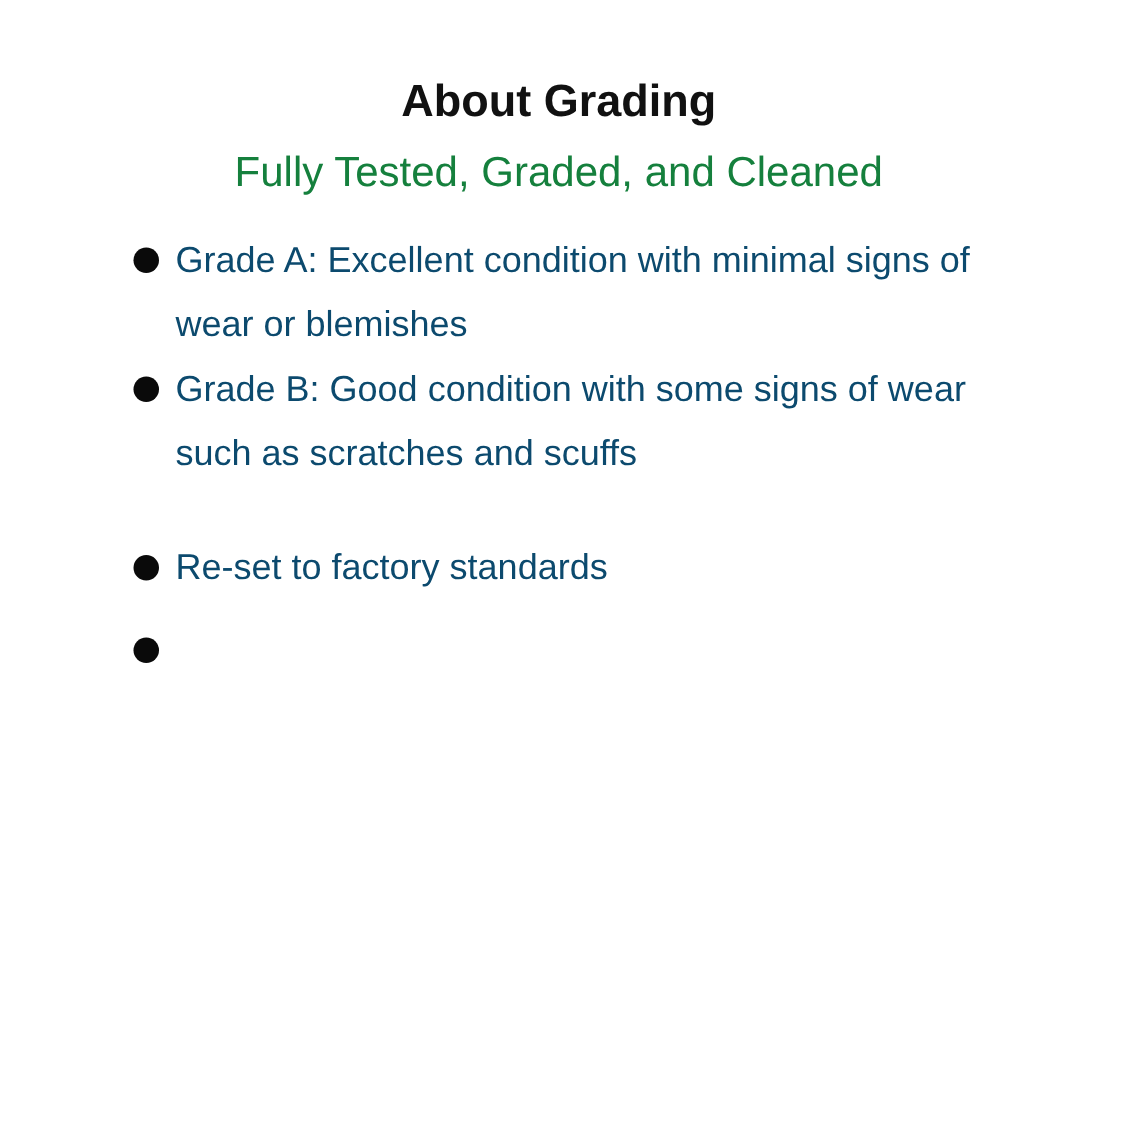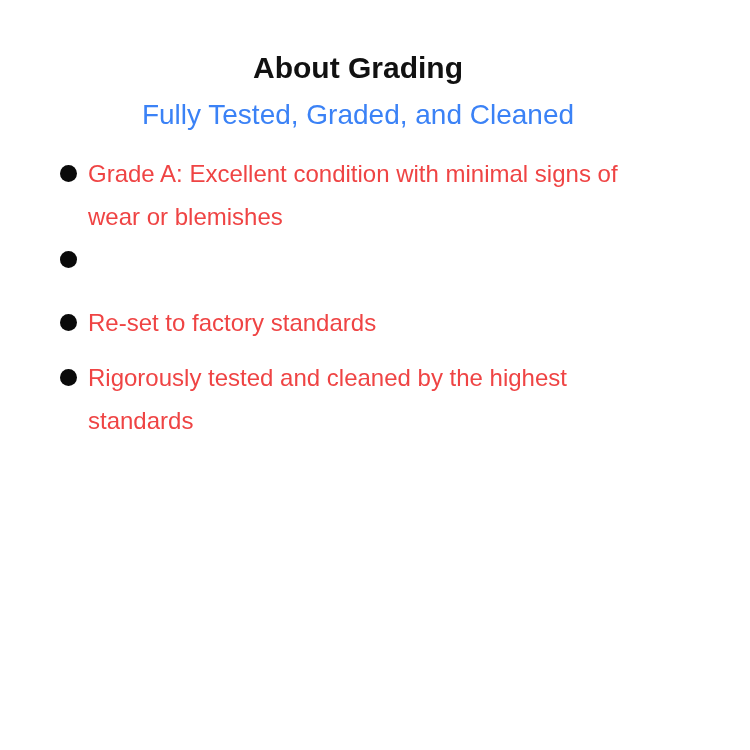--- a/index.html
+++ b/index.html
@@ -11,37 +11,37 @@
     height: 750px;
     background: #ffffff;
     font-family: "Liberation Sans", "DejaVu Sans", sans-serif;
     color: #111111;
     overflow: hidden;
   }
   .page {
     box-sizing: border-box;
     width: 716px;
     height: 750px;
-    padding: 52px 60px 0 60px;
+    padding: 52px 60px 0 89px;
   }
   .heading {
     margin: 0;
     font-size: 30px;
     line-height: 32px;
     font-weight: 700;
     text-align: center;
     color: #111111;
   }
   .subtitle {
     margin: 16px 0 0 0;
     font-size: 28px;
     line-height: 30px;
     font-weight: 400;
     text-align: center;
-    color: #3b82f6;
+    color: #15803d;
   }
   .bullet-list {
     margin: 22px 0 0 0;
     padding: 0;
     list-style: none;
   }
   .bullet-item {
     display: flex;
     align-items: flex-start;
   }
@@ -50,21 +50,21 @@
     width: 17px;
     height: 17px;
     margin: 13px 11px 0 0;
     border-radius: 50%;
     background: #0a0a0a;
   }
   .bullet-text {
     font-size: 24px;
     line-height: 43px;
     max-width: 548px;
-    color: #ef4444;
+    color: #0c4a6e;
   }
   .heading-function {
     margin-top: 18px;
   }
   .list-function {
     margin-top: 33px;
   }
   .list-function .bullet-item {
     margin-bottom: 12px;
   }
@@ -81,28 +81,28 @@
 
   <div class="subtitle">Fully Tested, Graded, and Cleaned</div>
 
   <ul class="bullet-list">
     <li class="bullet-item">
       <span class="bullet-dot"></span>
       <span class="bullet-text">Grade A: Excellent condition with minimal signs of wear or blemishes</span>
     </li>
     <li class="bullet-item">
       <span class="bullet-dot"></span>
+      <span class="bullet-text">Grade B: Good condition with some signs of wear such as scratches and scuffs</span>
     </li>
   </ul>
 
 
   <ul class="bullet-list list-function">
     <li class="bullet-item">
       <span class="bullet-dot"></span>
       <span class="bullet-text">Re-set to factory standards</span>
     </li>
     <li class="bullet-item">
       <span class="bullet-dot"></span>
-      <span class="bullet-text">Rigorously tested and cleaned by the highest standards</span>
     </li>
   </ul>
 
 </div>
 
 </body></html>

